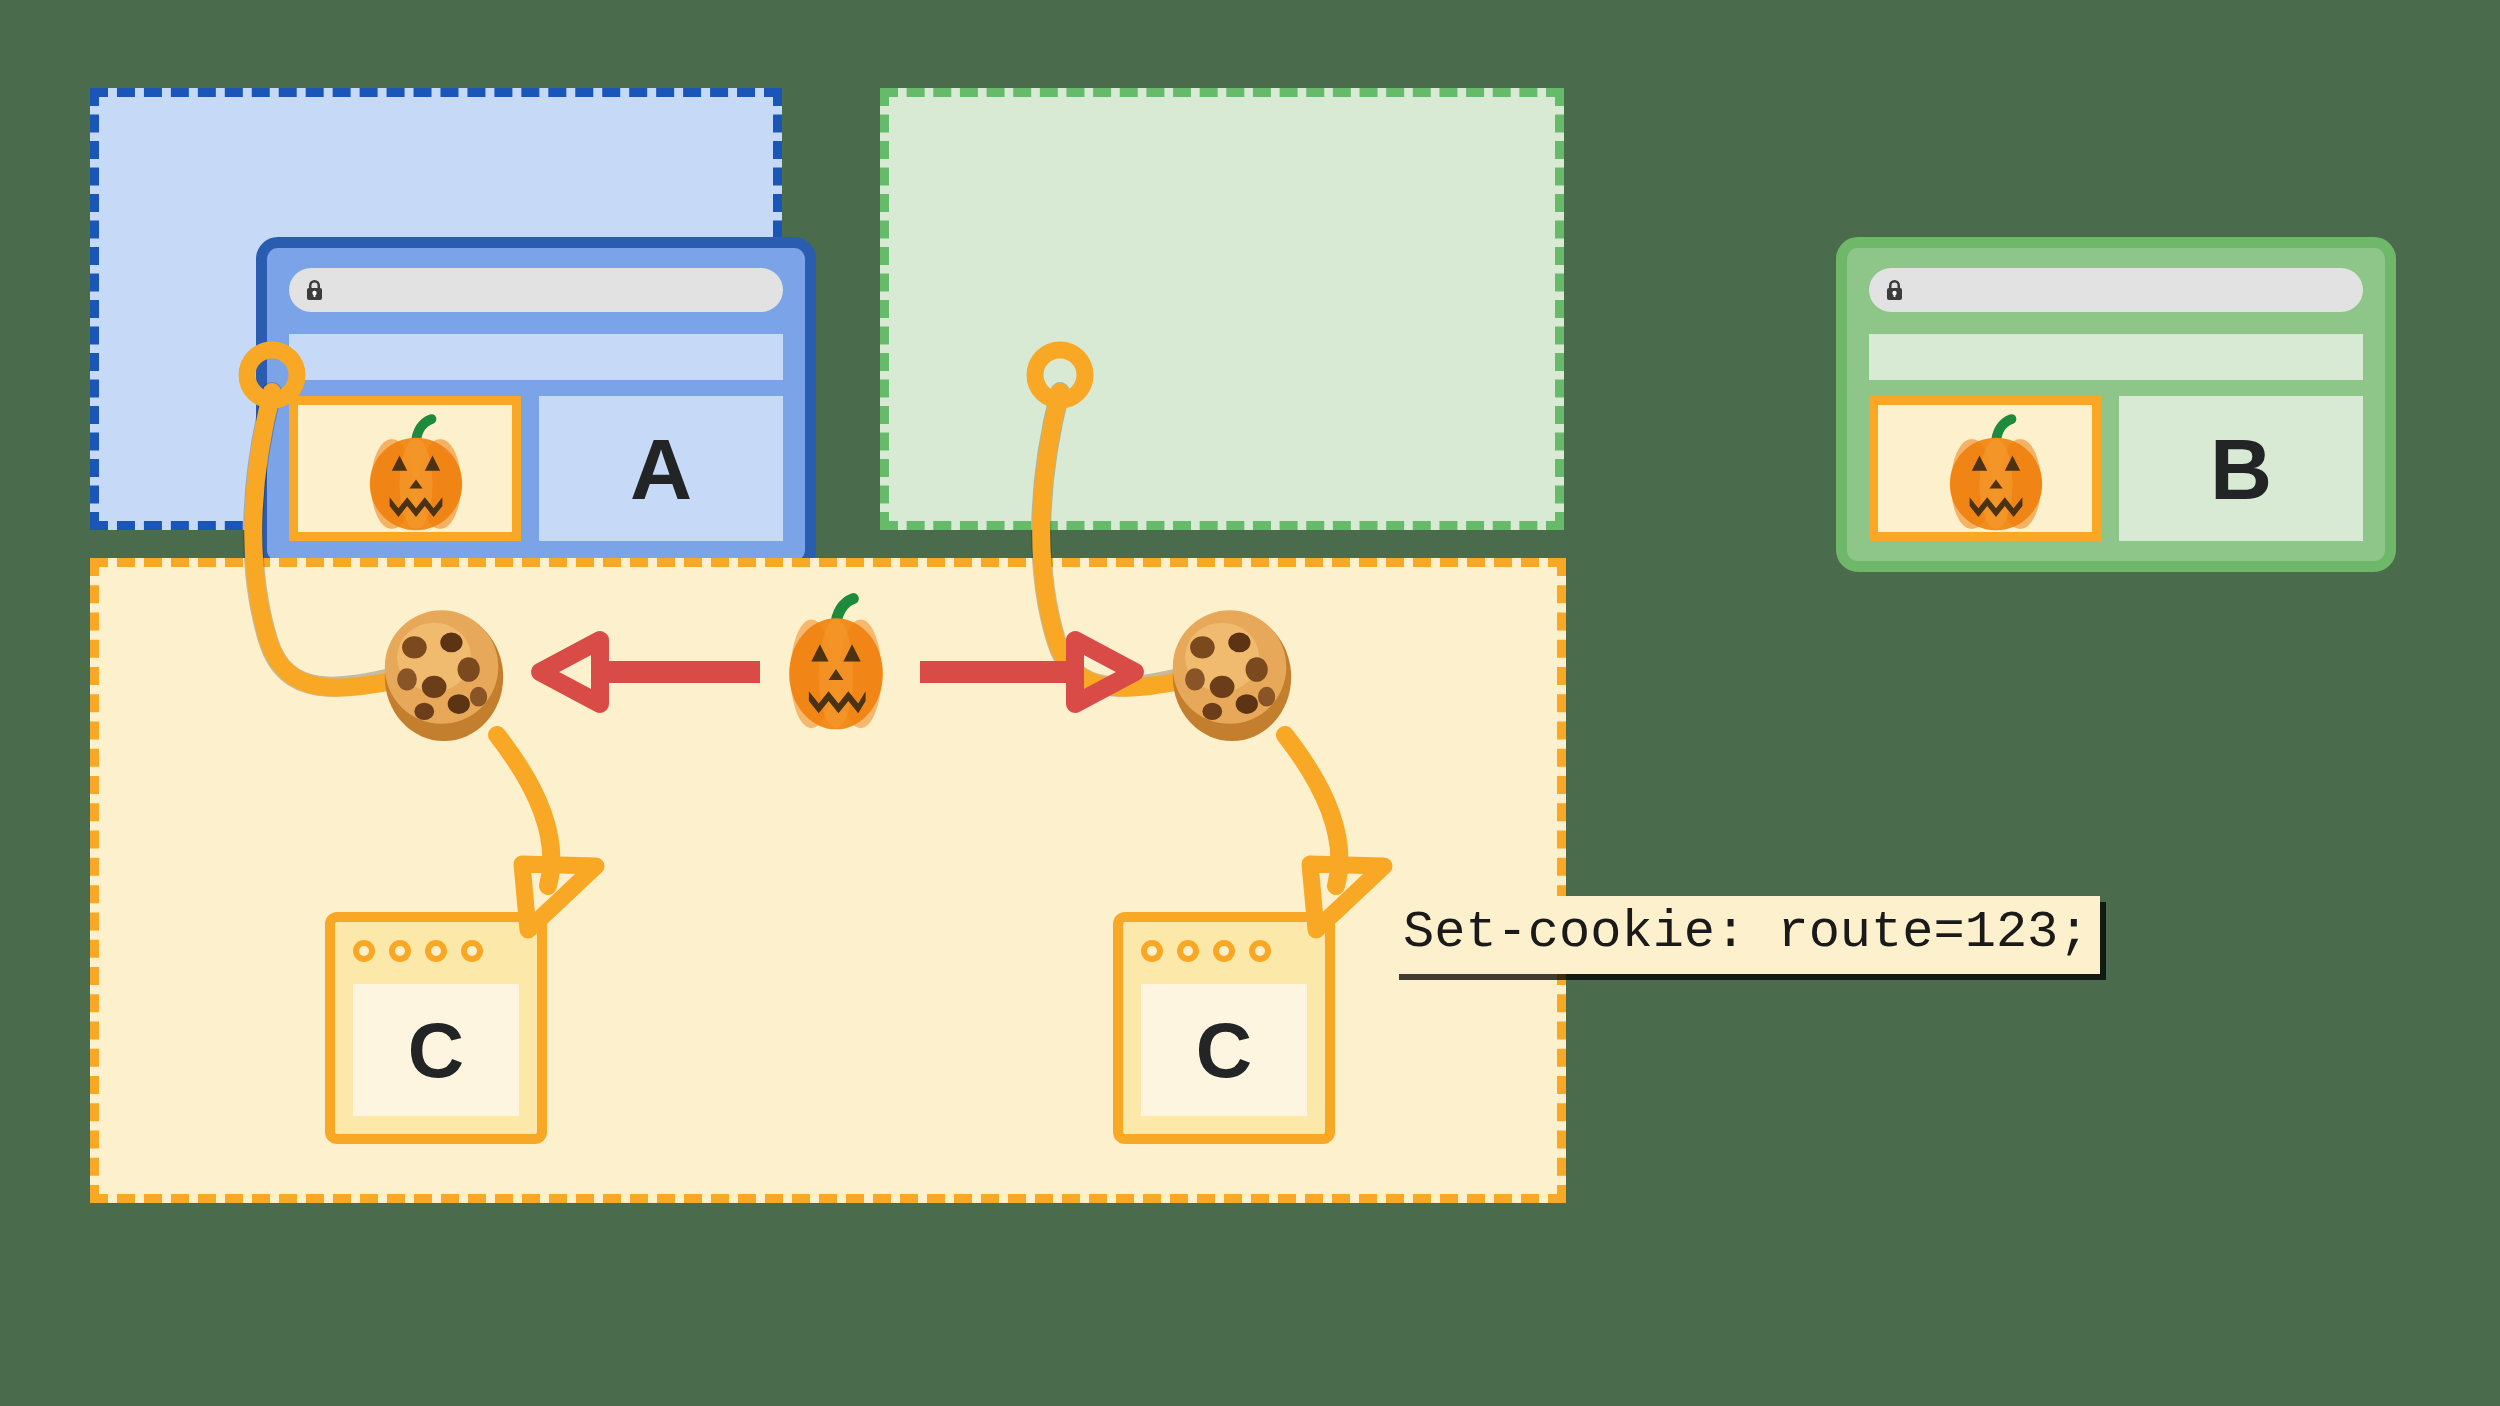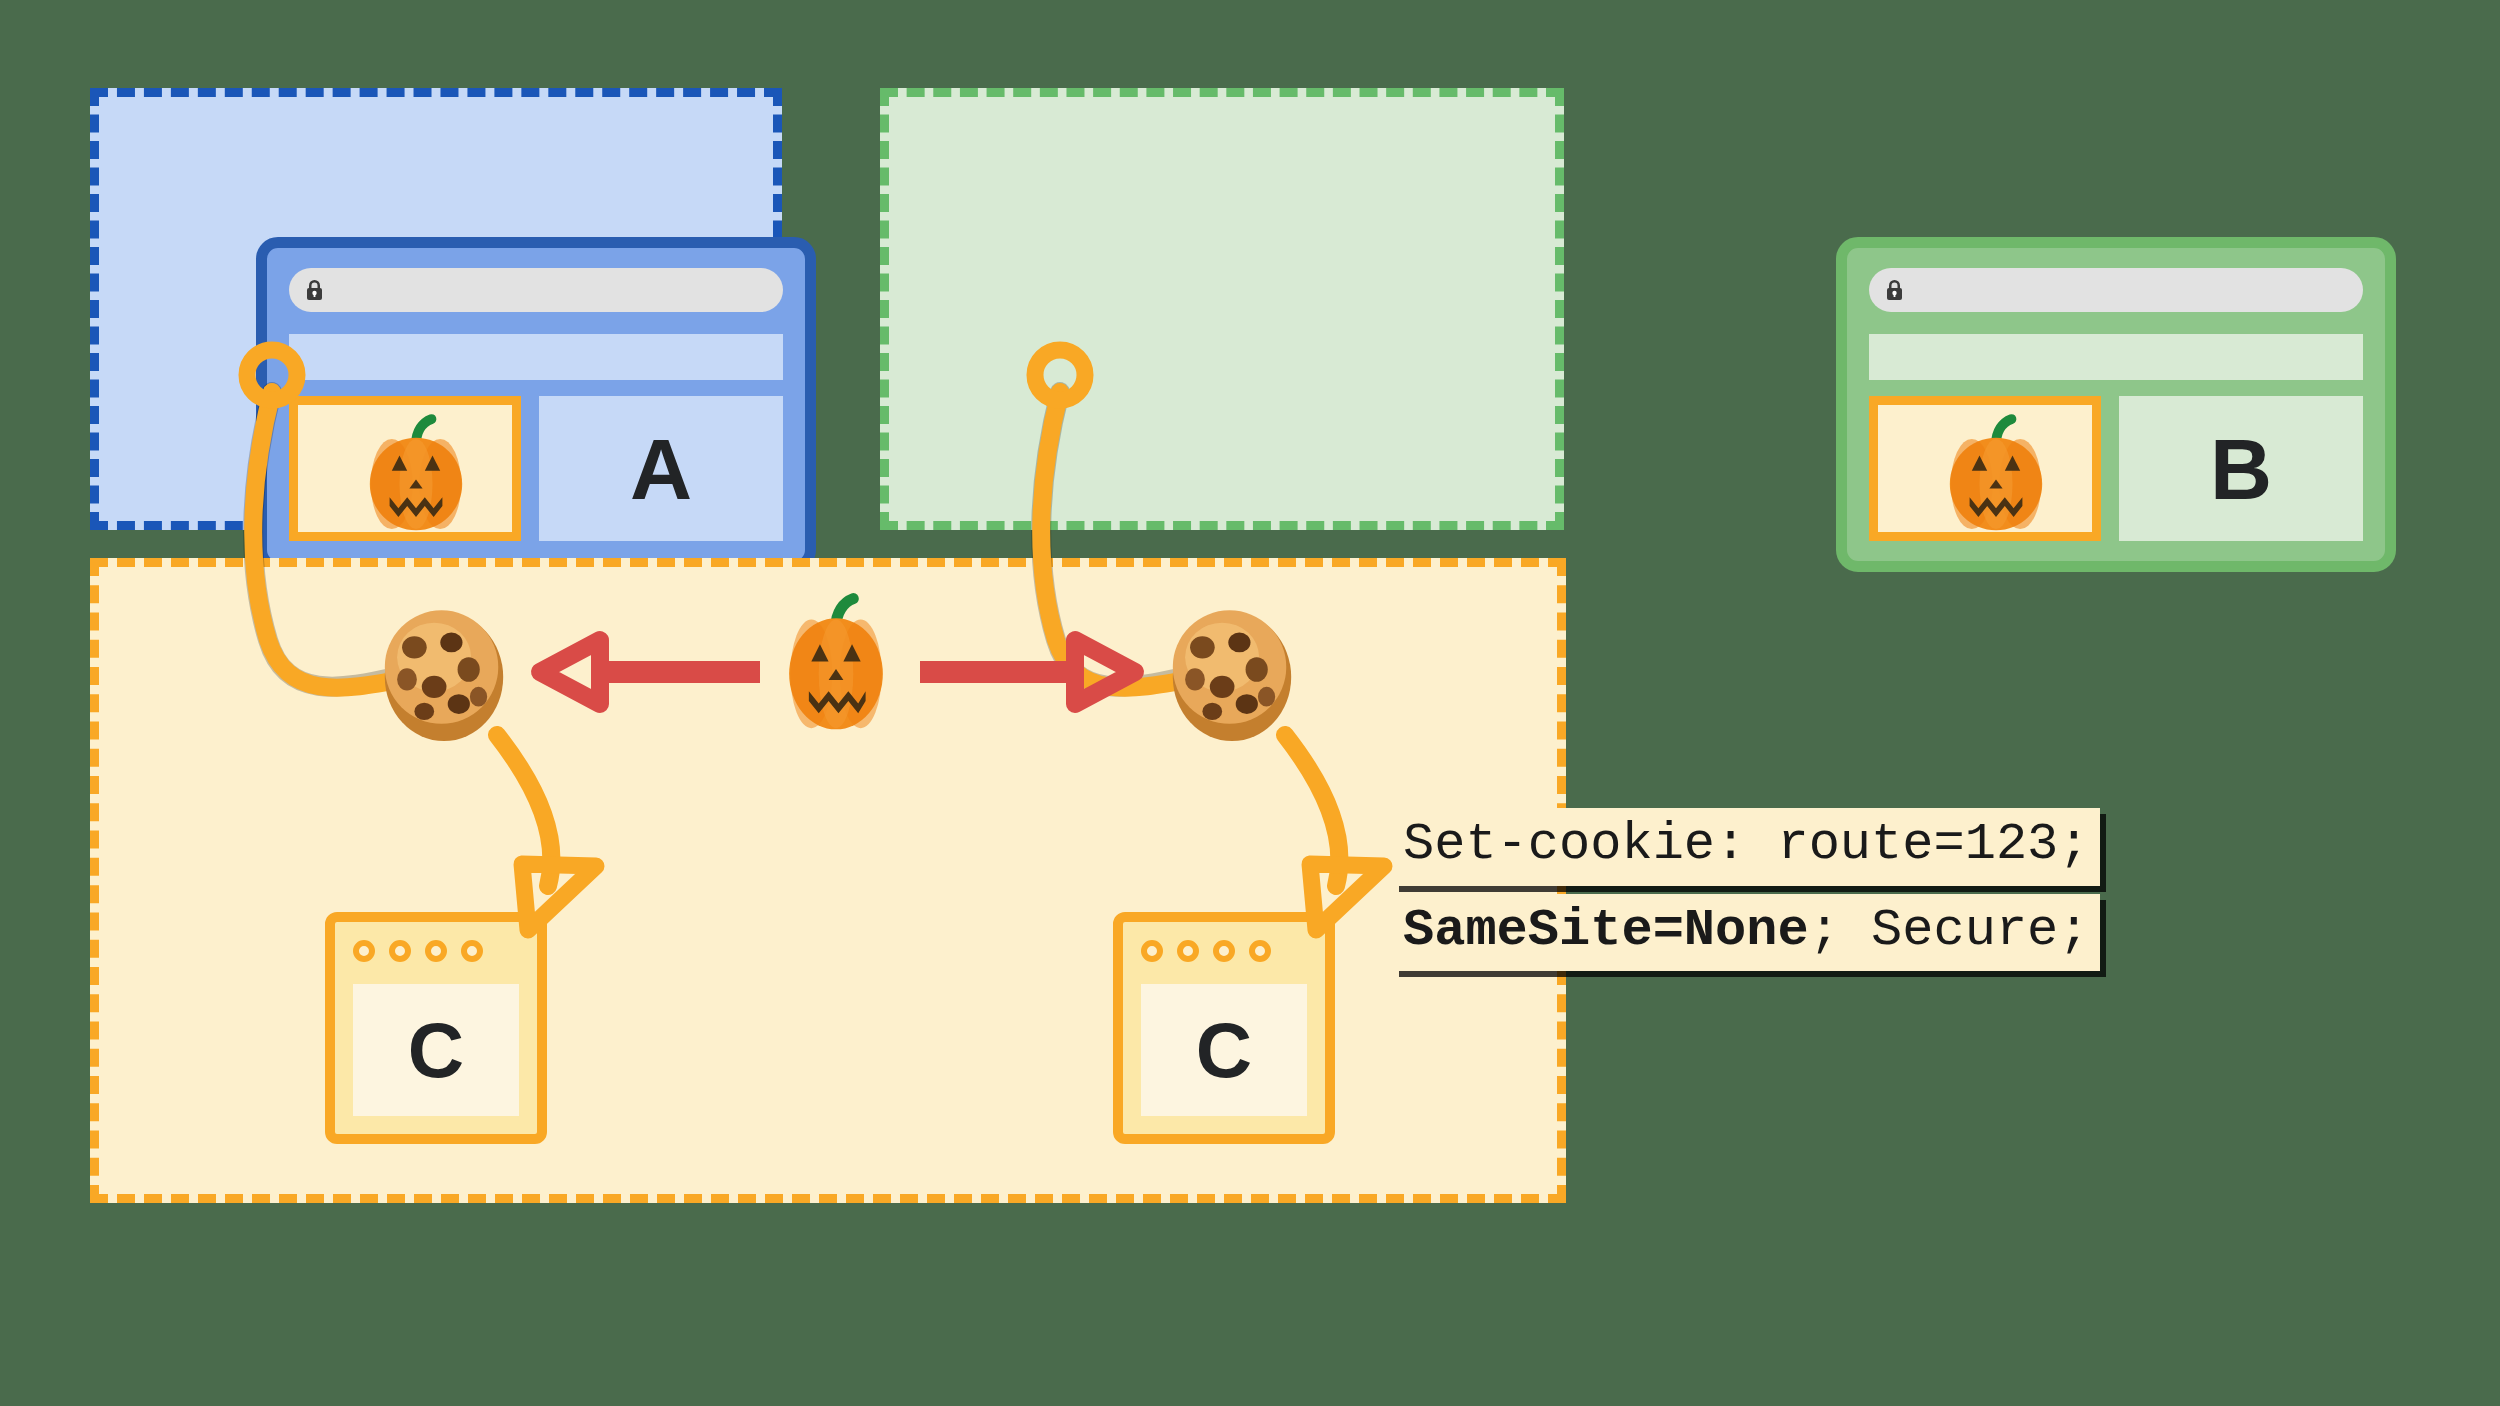--- a/index.html
+++ b/index.html
@@ -134,24 +134,24 @@
   .server-letter {
     font-size: 78px;
     font-weight: bold;
     color: #222426;
     line-height: 1;
   }
 
   
   .code-label {
     position: absolute;
-    left: 1393px; top: 808px;
+    left: 1393px; top: 896px;
     display: flex;
     flex-direction: column;
-    gap: 8px;
+    gap: 0;
   }
   .code-line {
     background: #fdf0cd;
     color: #1a1a1a;
     font-family: "Liberation Mono", monospace;
     font-size: 52px;
     line-height: 1.26;
     padding: 4px 10px 8px 10px;
     white-space: pre;
     box-shadow: 6px 6px 0 rgba(0,0,0,0.75);
@@ -319,16 +319,15 @@
     <ellipse cx="30" cy="66" rx="8" ry="9" fill="#8a5526"></ellipse>
     <ellipse cx="52" cy="72" rx="10" ry="9" fill="#6b3d18"></ellipse>
     <ellipse cx="80" cy="58" rx="9" ry="10" fill="#7a4a1e"></ellipse>
     <ellipse cx="72" cy="86" rx="9" ry="8" fill="#5c3414"></ellipse>
     <ellipse cx="44" cy="92" rx="8" ry="7" fill="#6b3d18"></ellipse>
     <ellipse cx="88" cy="80" rx="7" ry="8" fill="#8a5526"></ellipse>
   </svg>
 
   <div class="code-label">
     <div class="code-line">Set-cookie: route=123;</div>
-    <div class="code-line"><span class="code-bold">SameSite=None</span><span>; Secure;</span></div>
   </div>
 
 </div>
 
 </body></html>

